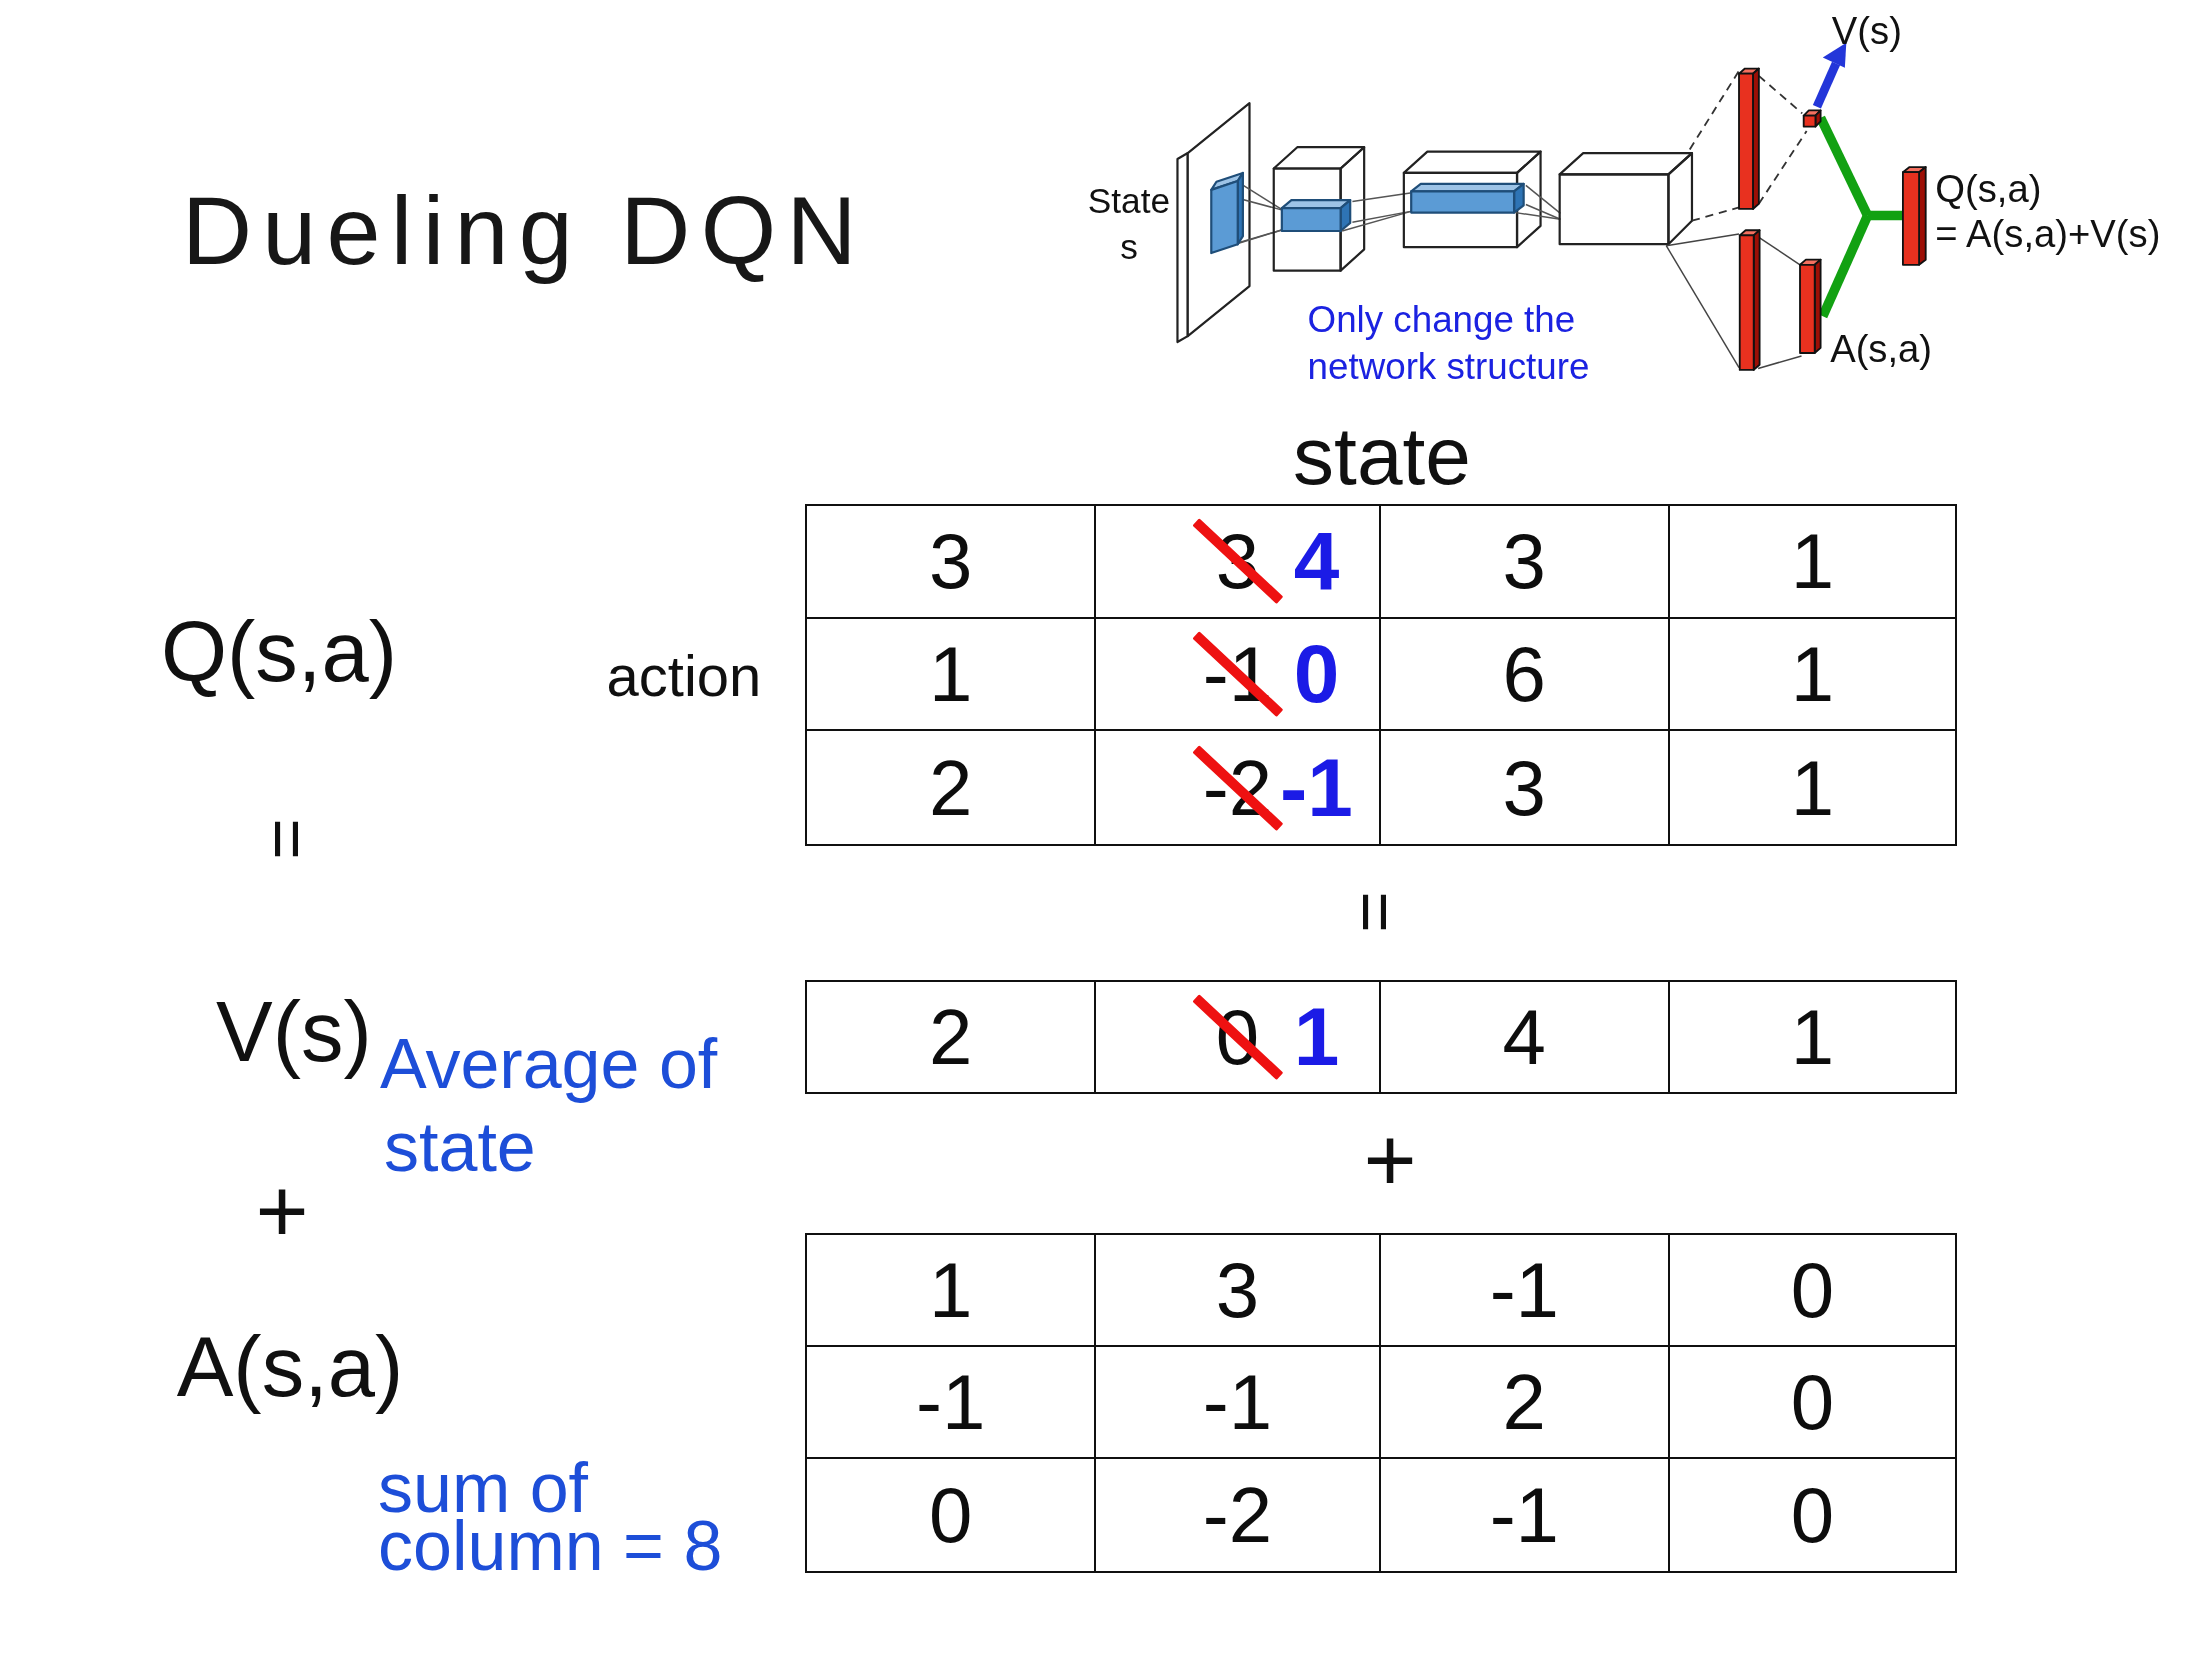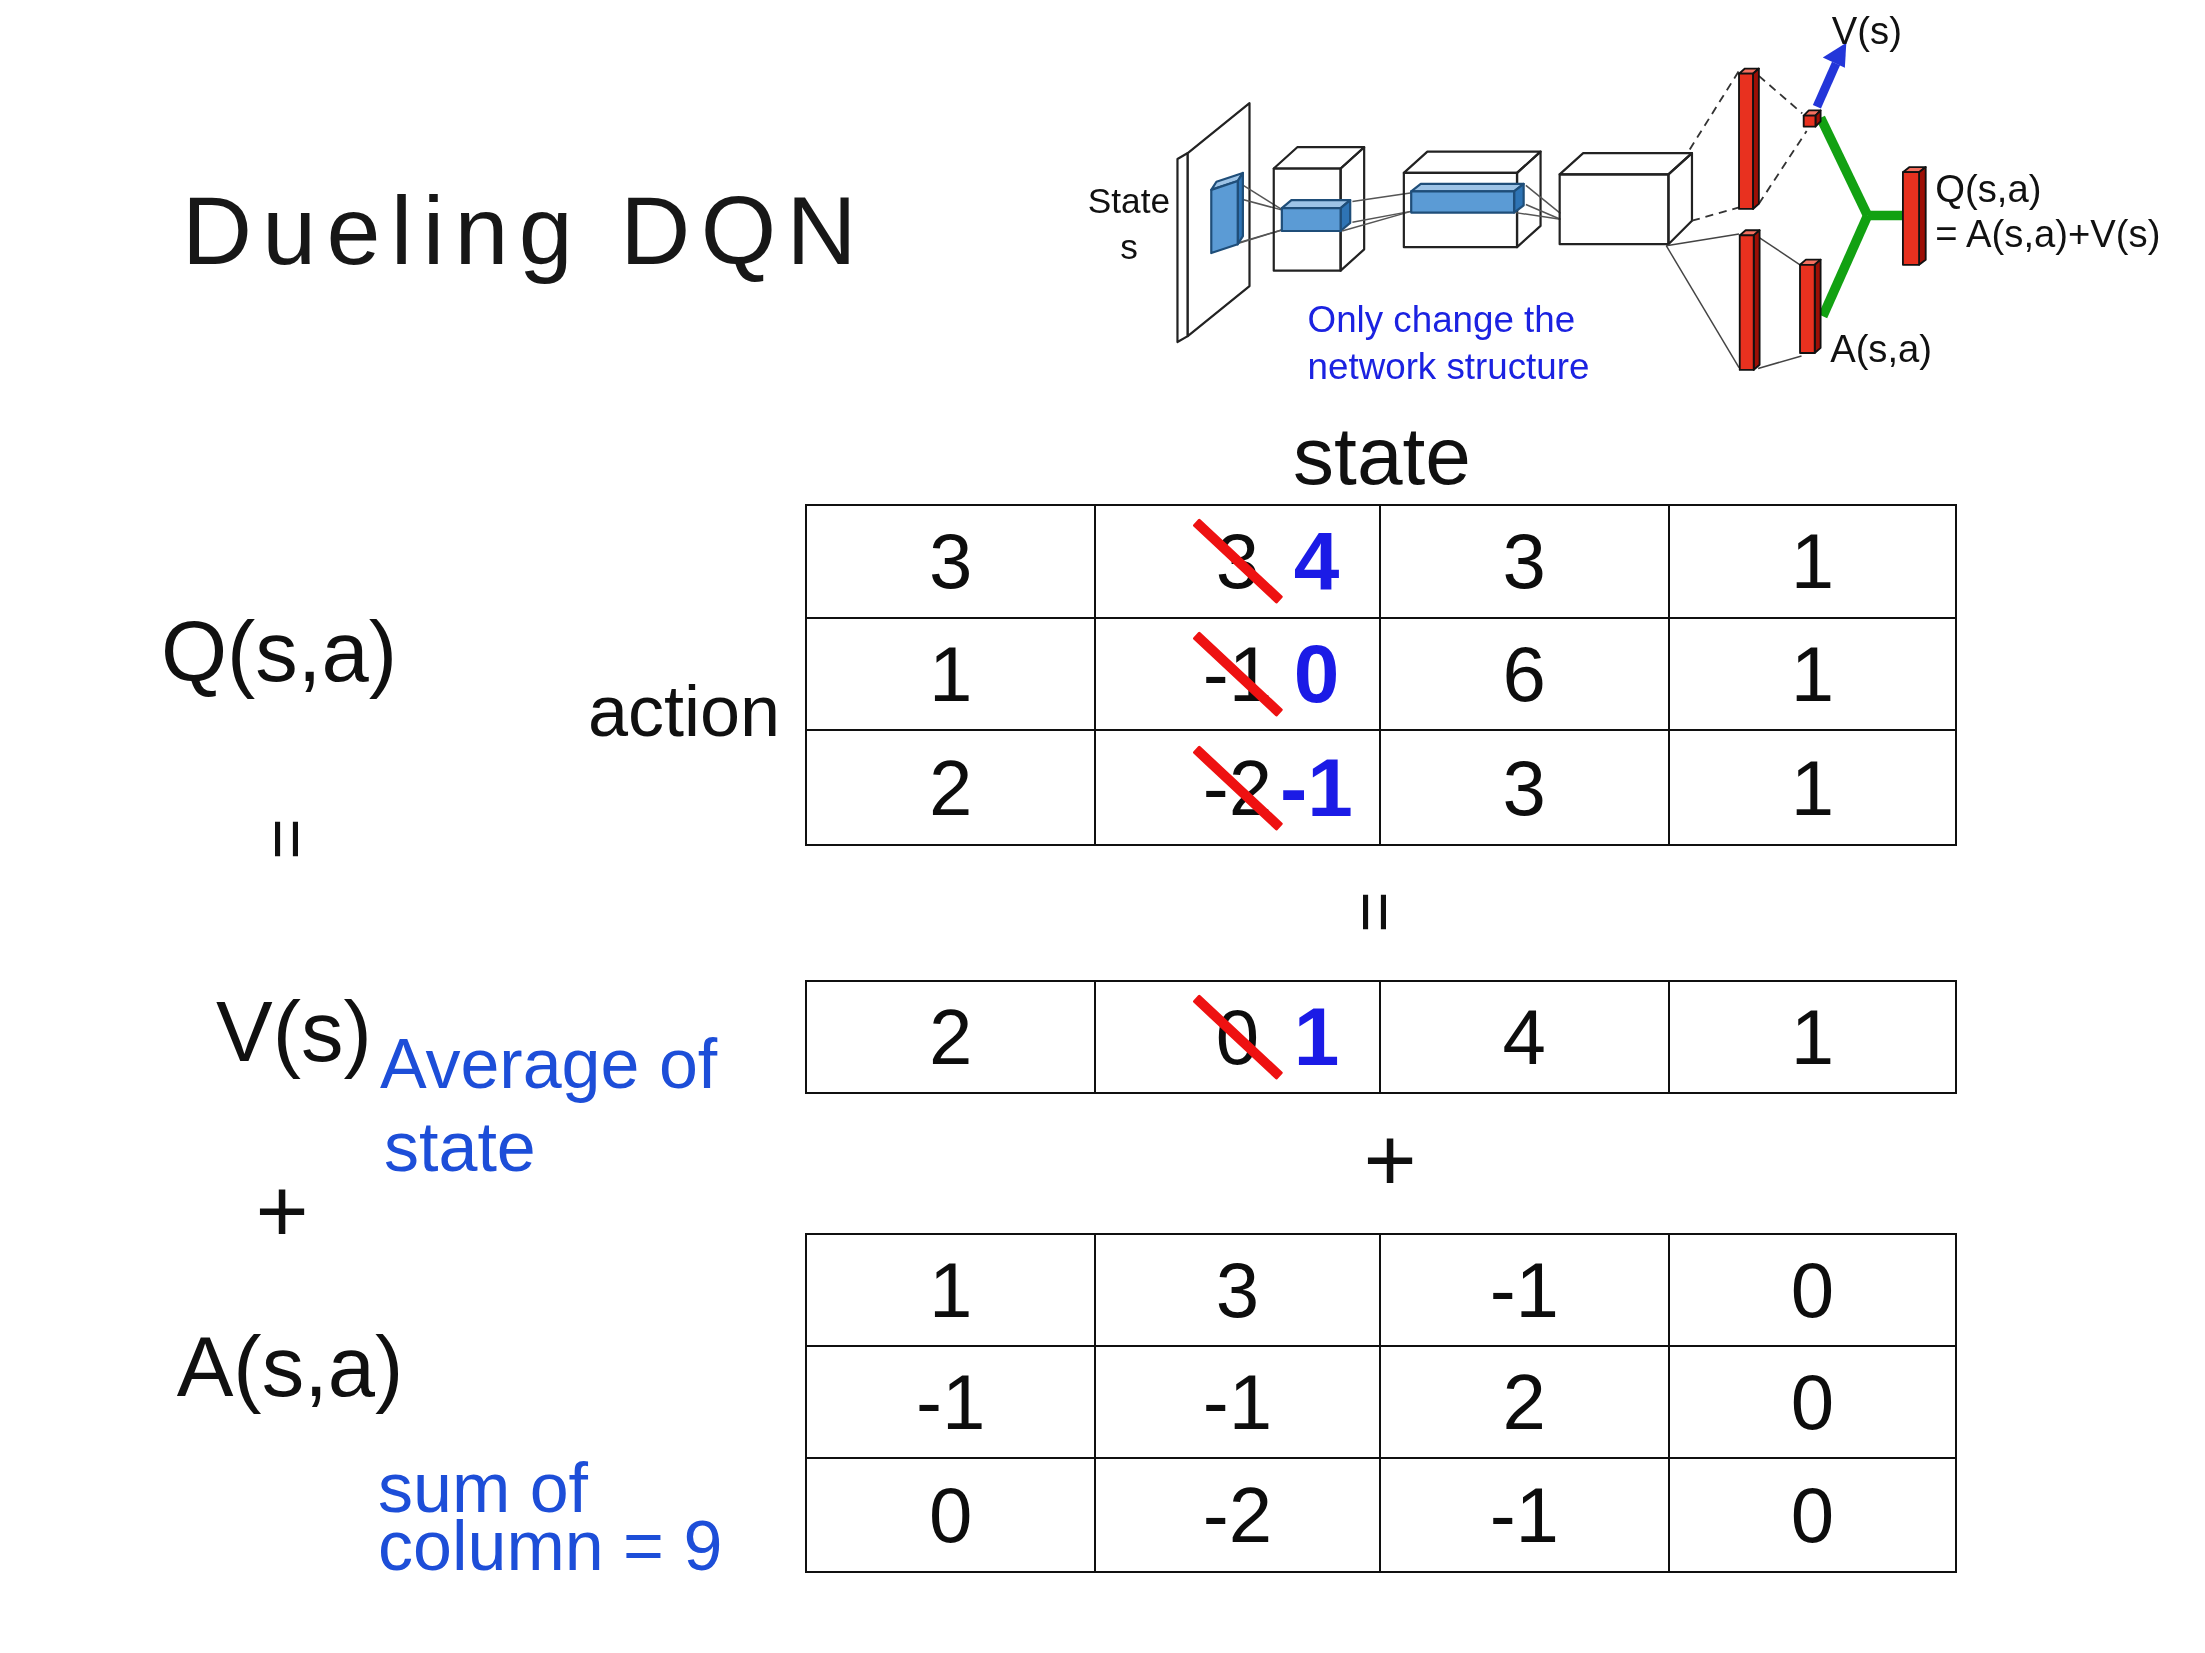--- a/index.html
+++ b/index.html
@@ -167,29 +167,29 @@
 
 <div id="title">Dueling DQN</div>
 
 <div class="cl" style="left:279px;top:651px">Q(s,a)</div>
 <div class="cl rot90" style="left:287px;top:839px">=</div>
 <div class="cl" style="left:294px;top:1031px">V(s)</div>
 <div class="cl plus" style="left:282px;top:1210px">+</div>
 <div class="cl" style="left:290px;top:1366px">A(s,a)</div>
 
 <div class="cl" style="left:1382px;top:456px;font-size:82px">state</div>
-<div class="cl" style="left:684px;top:711px;font-size:72px">action</div>
+<div class="cl" style="left:684px;top:676px;font-size:58px">action</div>
 
 <div class="cl rot90" style="left:1375px;top:912px">=</div>
 <div class="cl plus" style="left:1390px;top:1159px">+</div>
 
 <div class="note" style="left:380px;top:1064px">Average of</div>
 <div class="note" style="left:384px;top:1147px">state</div>
 <div class="note" style="left:378px;top:1488px">sum of</div>
-<div class="note" style="left:378px;top:1546px">column = 9</div>
+<div class="note" style="left:378px;top:1546px">column = 8</div>
 
 <div id="qtable" class="mtable">
   <div class="cell">
       <span class="num">3</span>
     </div>
   <div class="cell">
     <span class="num">3</span>
     <span class="strike"></span>
     <span class="num new">4</span>
   </div>

